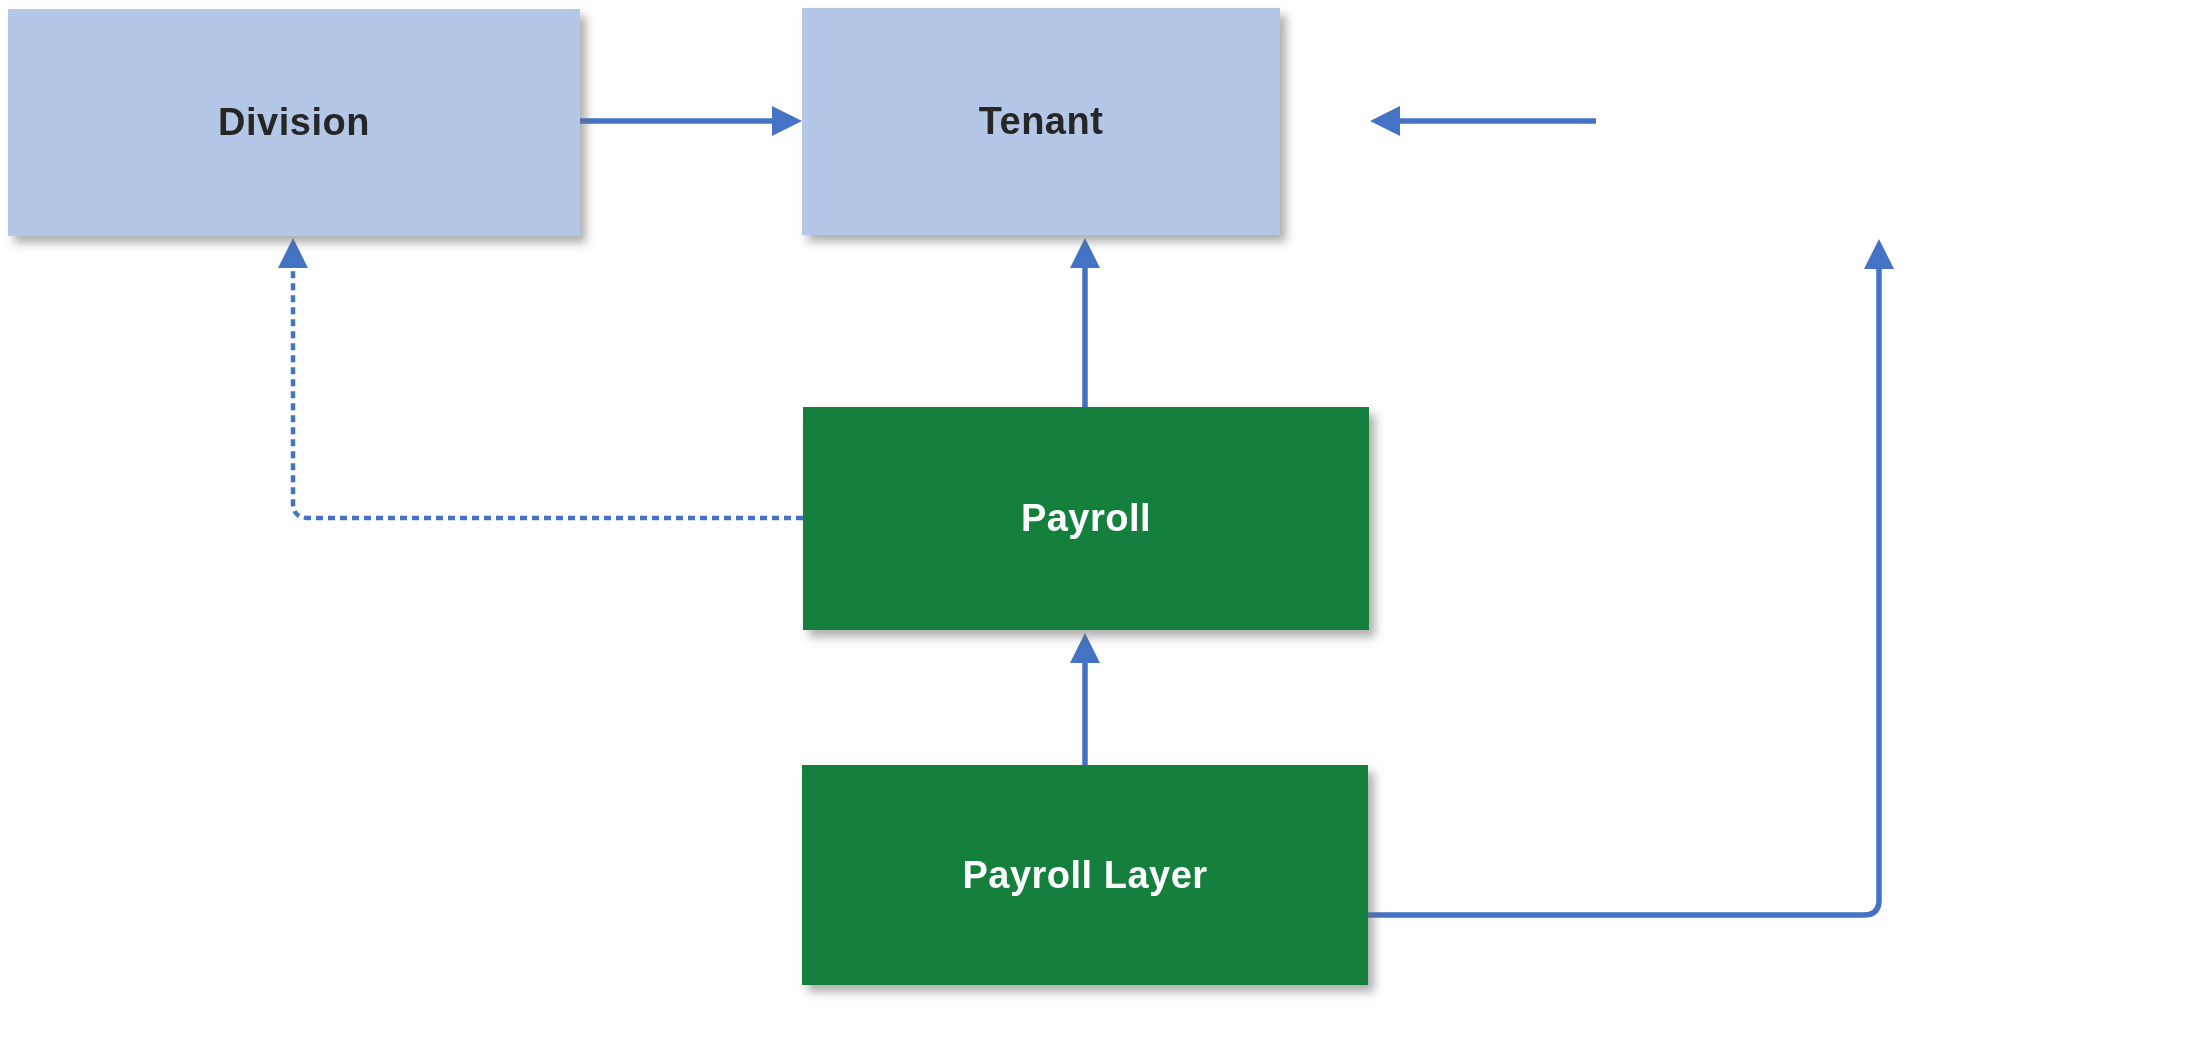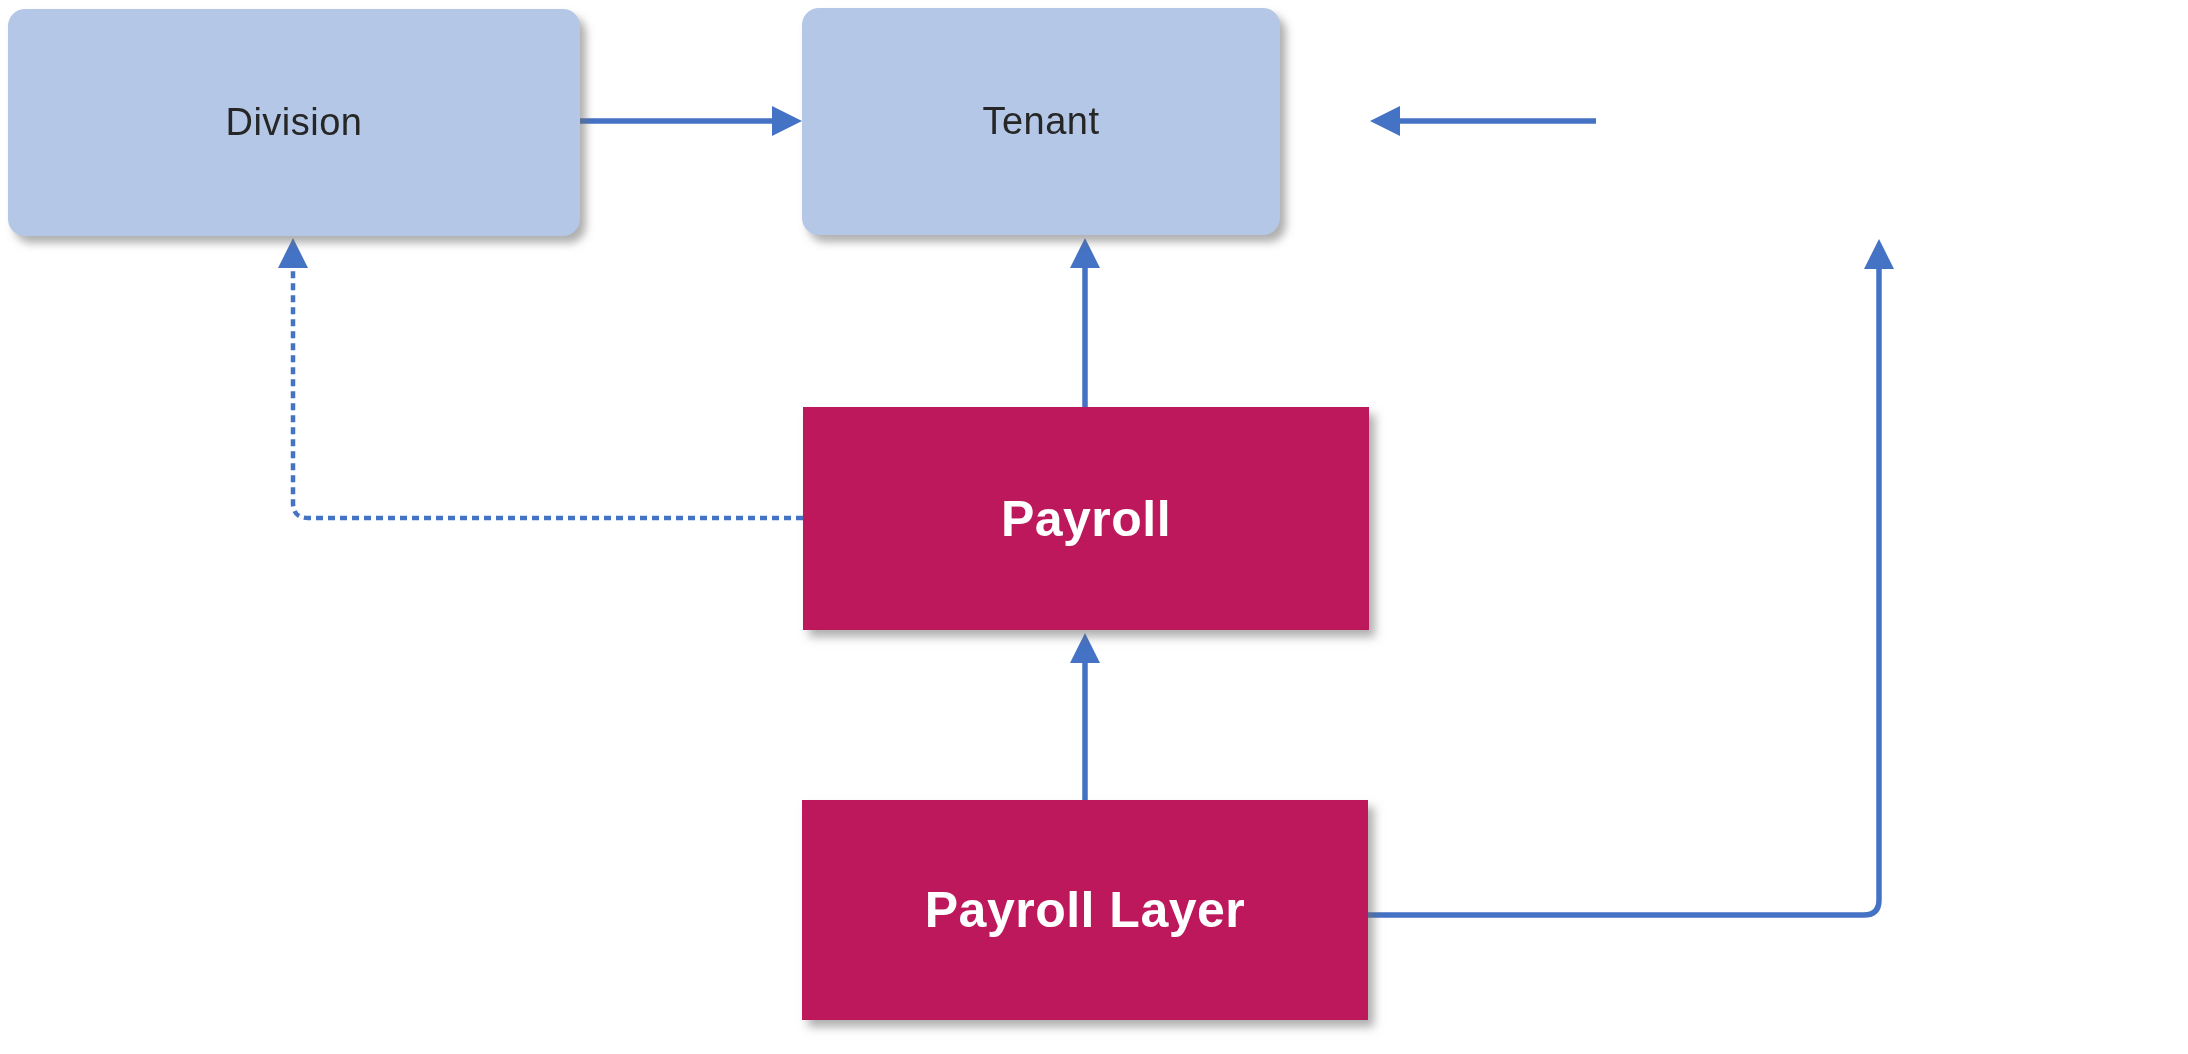--- a/index.html
+++ b/index.html
@@ -27,27 +27,26 @@
     display: flex;
     align-items: center;
     justify-content: center;
     box-shadow: 6px 7px 9px rgba(110, 110, 110, 0.55);
     box-sizing: border-box;
   }
   .node.light {
     background: #b4c7e7;
     color: #262626;
     font-size: 38px;
-    font-weight: 400;
-    border-radius: 17px;
+    font-weight: 700;
   }
   .node.dark {
-    background: #be185d;
+    background: #15803d;
     color: #ffffff;
-    font-size: 50px;
+    font-size: 38px;
     font-weight: 700;
   }
   .node .label {
     white-space: nowrap;
     letter-spacing: 0.5px;
   }
   svg path.edge-line {
     fill: none;
     stroke-width: 5.5;
   }
@@ -100,17 +99,17 @@
 
   <div class="node light" style="left:802px; top:8px; width:478px; height:227px;">
     <span class="label">Tenant</span>
   </div>
 
 
   <div class="node dark" style="left:803px; top:407px; width:566px; height:223px;">
     <span class="label">Payroll</span>
   </div>
 
-  <div class="node dark" style="left:802px; top:800px; width:566px; height:220px;">
+  <div class="node dark" style="left:802px; top:765px; width:566px; height:220px;">
     <span class="label">Payroll Layer</span>
   </div>
 
 </div>
 
 </body></html>

